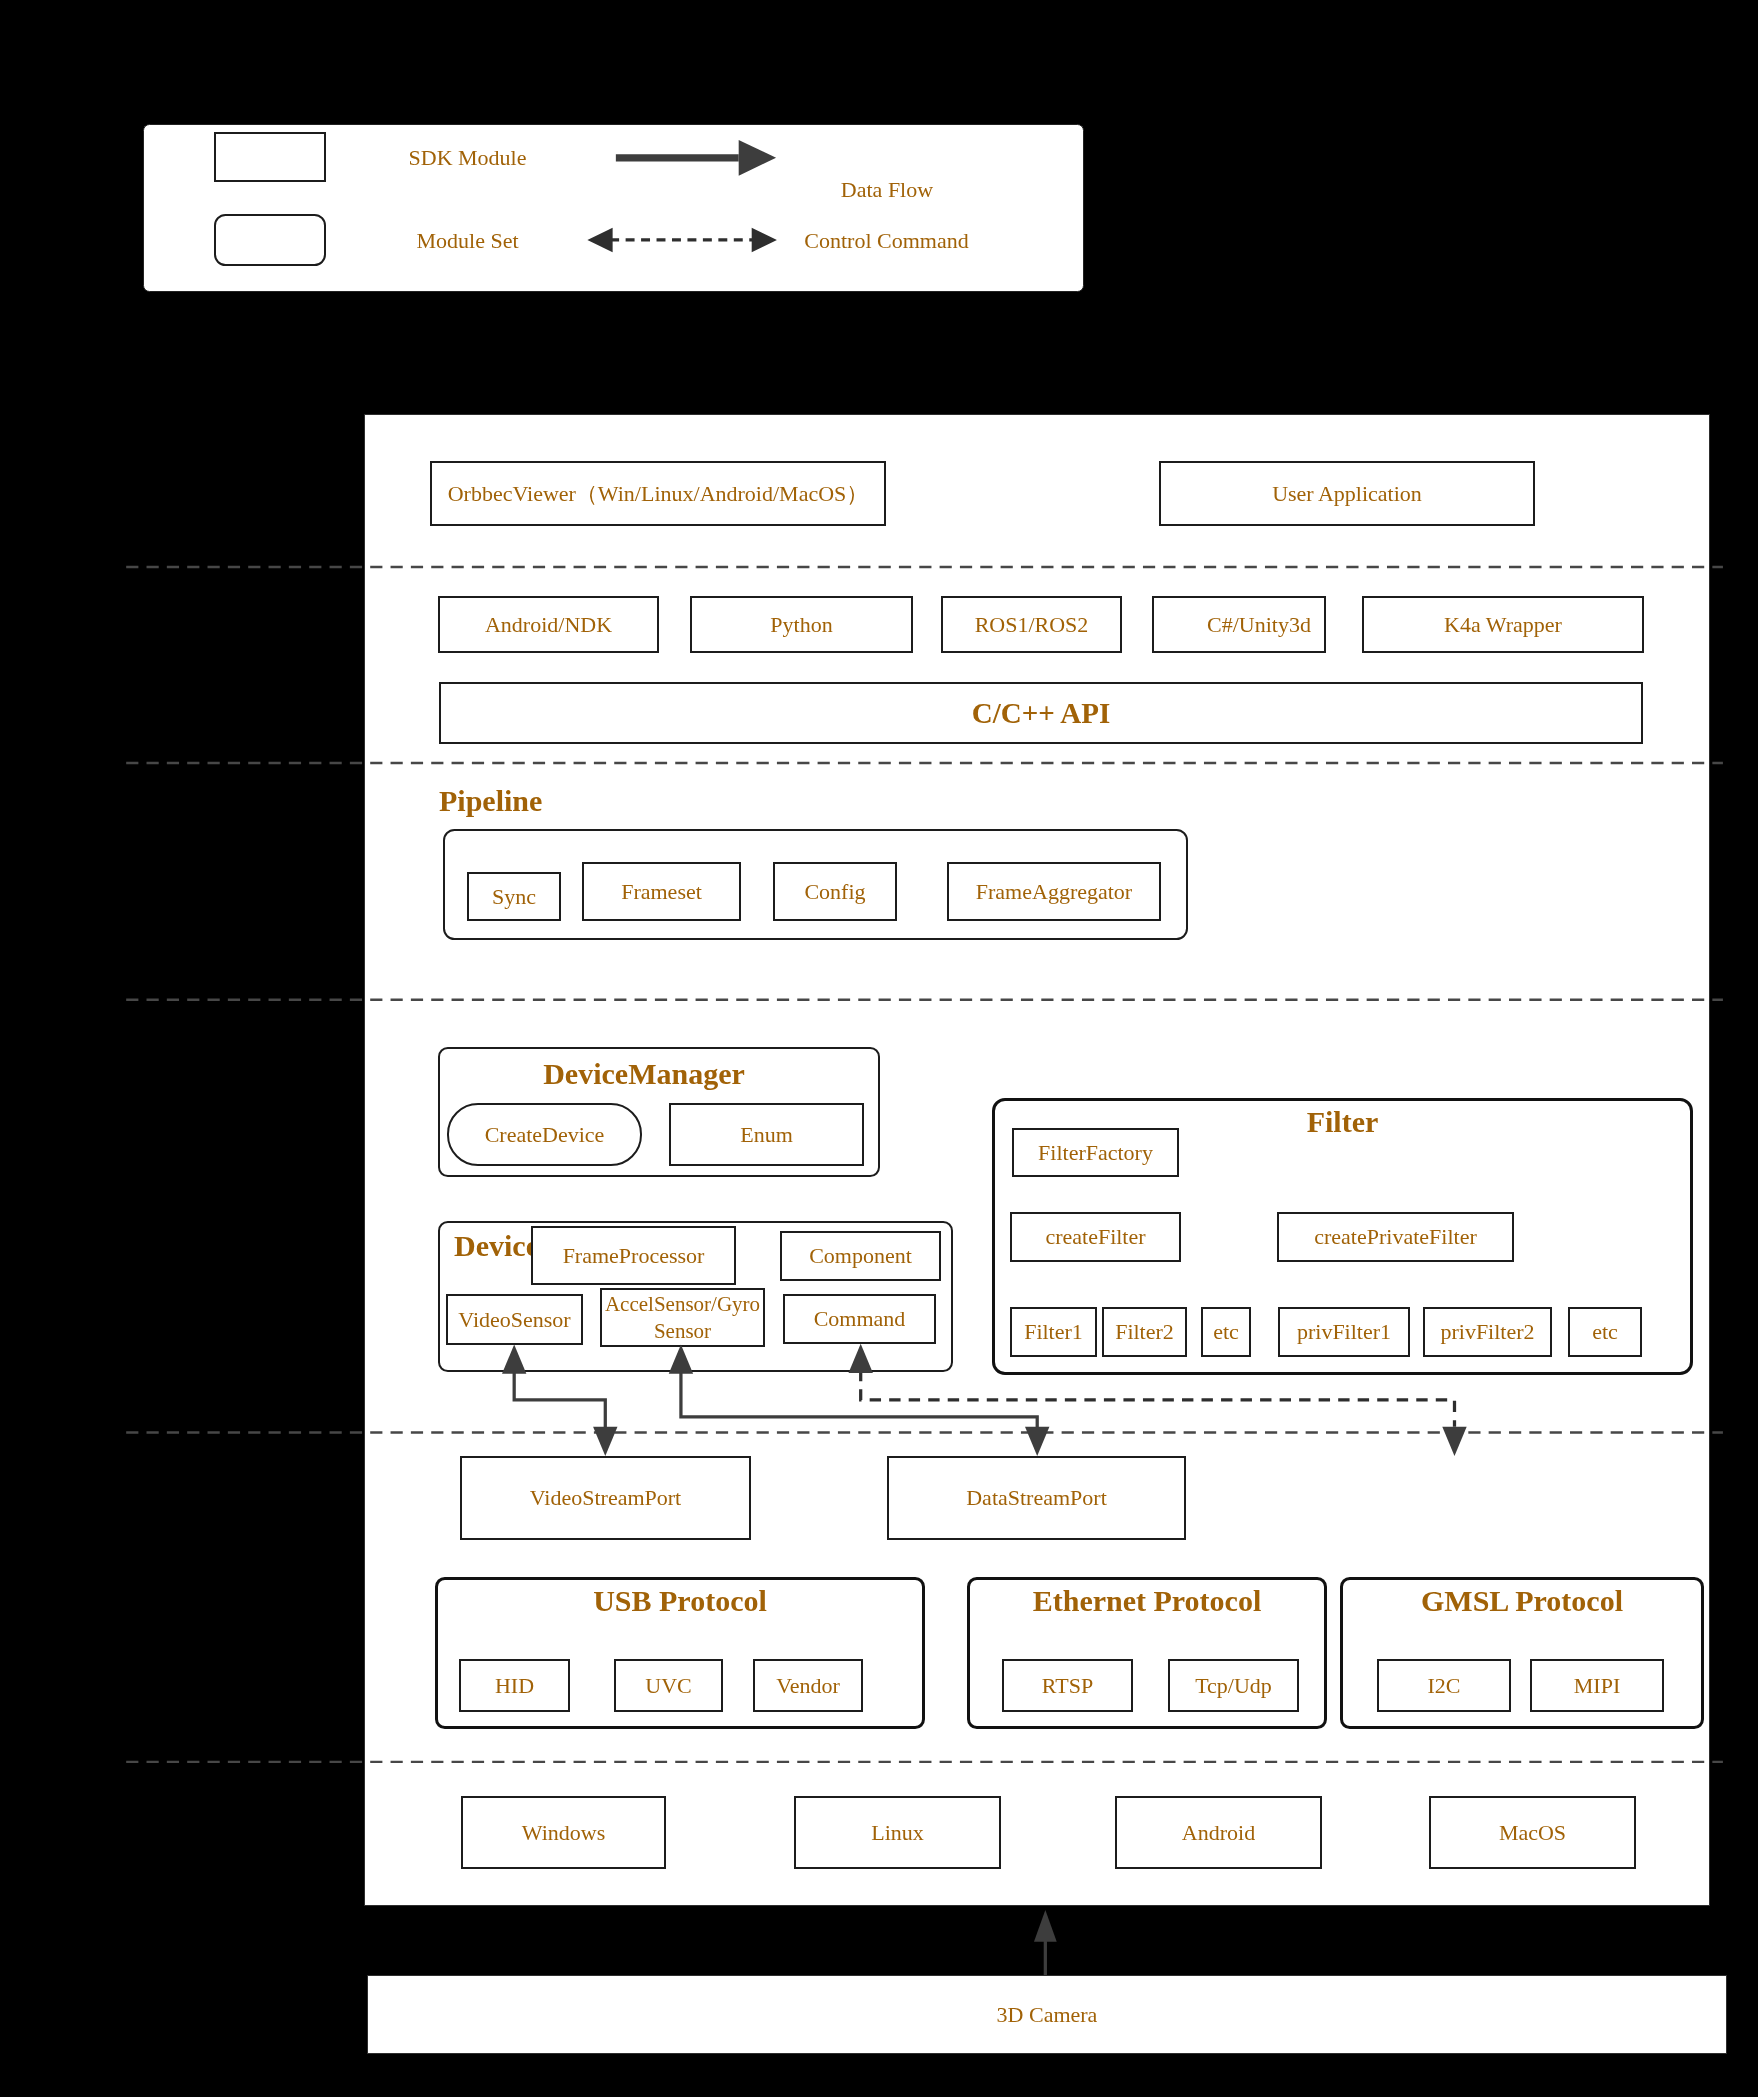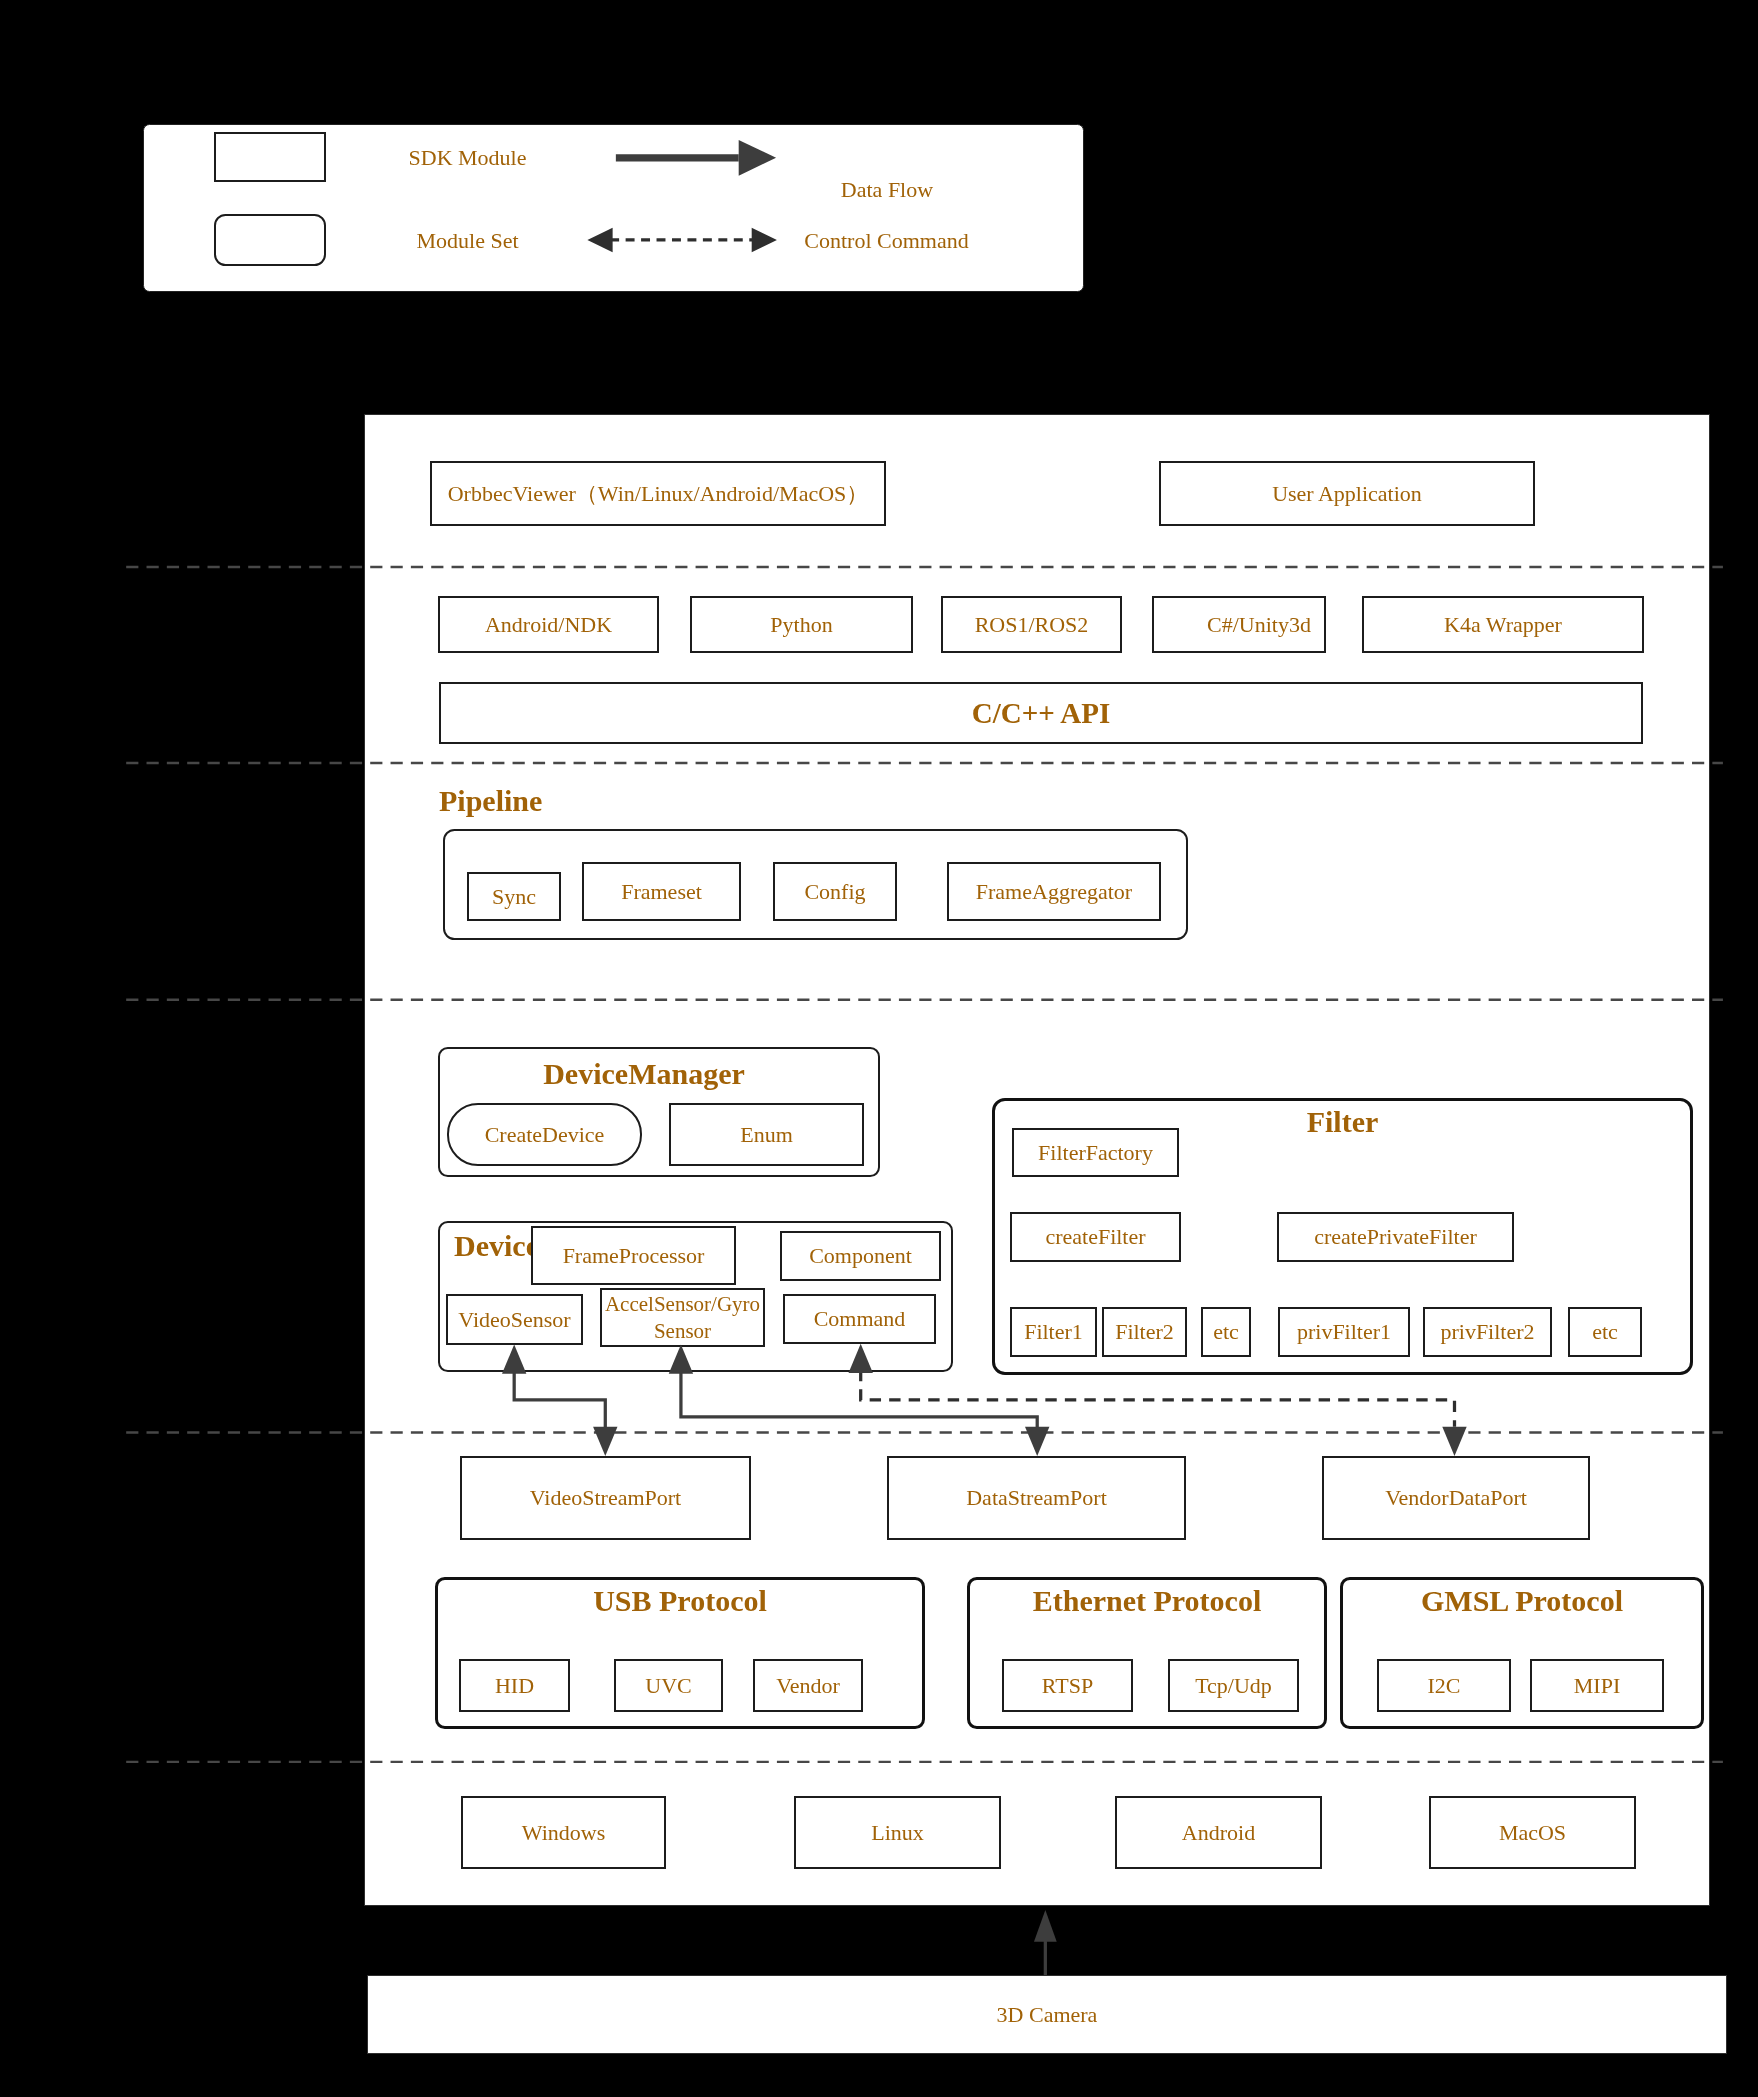--- a/index.html
+++ b/index.html
@@ -72,21 +72,20 @@
   <div class="abs container" style="left:438px;top:1221px;width:515px;height:151px;border-radius:9.8px;"></div>
   <div class="abs title-left" style="left:454px;top:1227px;width:122px;height:37px;">Device</div>
   <div class="abs box" style="left:531px;top:1226px;width:205px;height:59px;">FrameProcessor</div>
   <div class="abs box" style="left:780px;top:1231px;width:161px;height:50px;">Component</div>
   <div class="abs box" style="left:446px;top:1294px;width:137px;height:51px;">VideoSensor</div>
   <div class="abs box small-break" style="left:600px;top:1288px;width:165px;height:59px;">AccelSensor/GyroSensor</div>
   <div class="abs box" style="left:783px;top:1294px;width:153px;height:50px;">Command</div>
 
   <div class="abs box" style="left:460px;top:1456px;width:291px;height:84px;">VideoStreamPort</div>
   <div class="abs box" style="left:887px;top:1456px;width:299px;height:84px;">DataStreamPort</div>
-  <div class="abs box" style="left:1322px;top:1456px;width:268px;height:84px;">VendorDataPort</div>
 
   <div class="abs container-heavy" style="left:435px;top:1577px;width:490px;height:152px;border-radius:9.8px;"></div>
   <div class="abs title" style="left:435px;top:1582px;width:490px;height:37px;">USB Protocol</div>
   <div class="abs box" style="left:459px;top:1659px;width:111px;height:53px;">HID</div>
   <div class="abs box" style="left:614px;top:1659px;width:109px;height:53px;">UVC</div>
   <div class="abs box" style="left:753px;top:1659px;width:110px;height:53px;">Vendor</div>
 
   <div class="abs container-heavy" style="left:967px;top:1577px;width:360px;height:152px;border-radius:9.8px;"></div>
   <div class="abs title" style="left:967px;top:1582px;width:360px;height:37px;">Ethernet Protocol</div>
   <div class="abs box" style="left:1002px;top:1659px;width:131px;height:53px;">RTSP</div>

